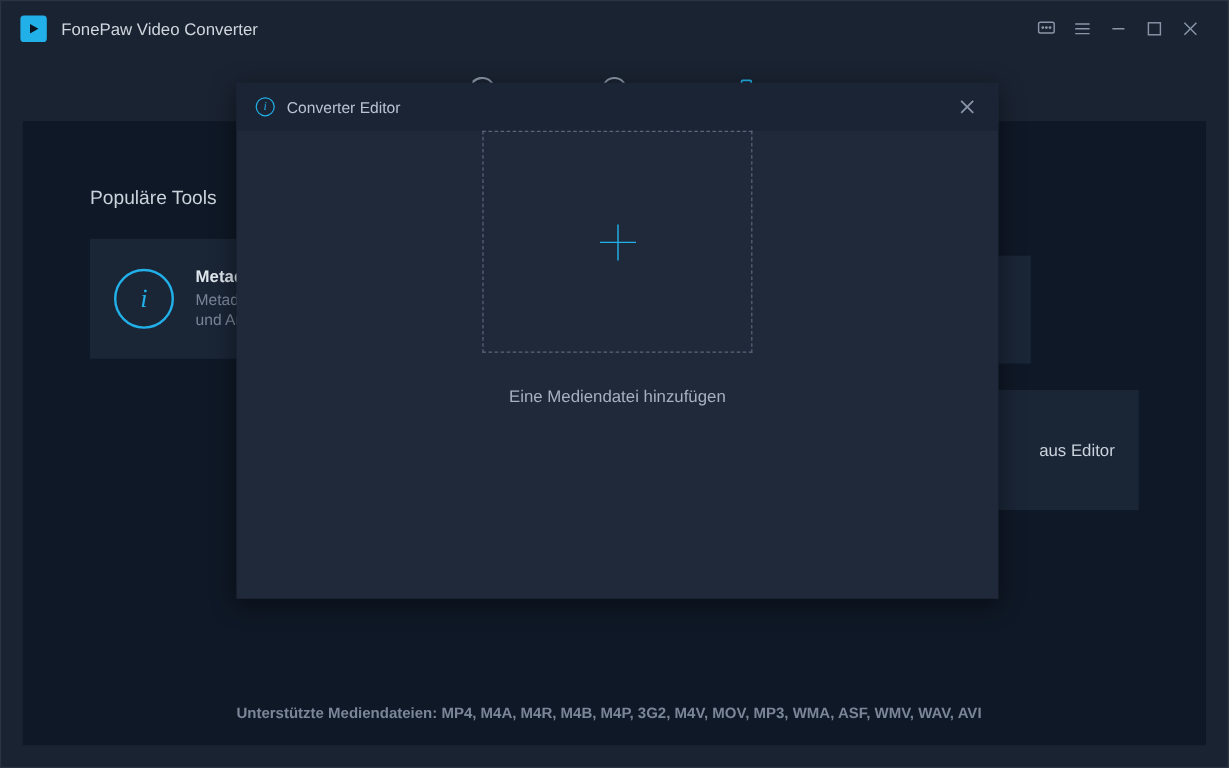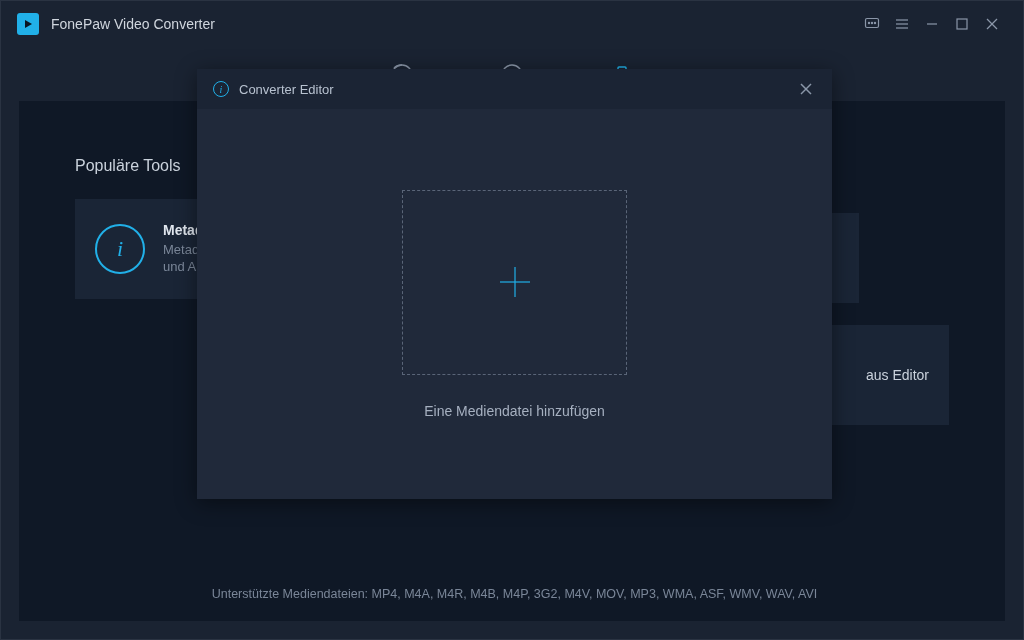--- a/index.html
+++ b/index.html
@@ -30,26 +30,26 @@
   .card-desc { color:#7a8698; font-size:13px; line-height:1.3; }
   .card-right { width:380px; height:100px; background:#1a2536; display:flex; align-items:center; justify-content:flex-end; padding-right:20px; color:#cad2dc; font-size:14px; position:absolute; right:56px; }
 
   
   .modal { position:absolute; left:196px; top:68px; width:635px; height:430px; background:#20293a; box-shadow:0 4px 20px rgba(0,0,0,.45); z-index:10; }
   .modal-header { height:40px; display:flex; align-items:center; padding:0 16px; color:#b8c2d0; font-size:13px; background:#1b2434; }
   .modal-header .info-icon { width:16px; height:16px; border:1.3px solid #21b0e8; border-radius:50%; display:flex; align-items:center; justify-content:center; color:#21b0e8; font-size:10px; font-style:italic; font-family:Georgia,serif; margin-right:10px; }
   .modal-header .spacer { flex:1; }
   .modal-header .close { width:20px; height:20px; display:flex; align-items:center; justify-content:center; cursor:pointer; }
   .modal-header .close svg { width:14px; height:14px; stroke:#8a96a8; stroke-width:1.5; }
-  .modal-body { height:calc(100% - 40px); display:flex; flex-direction:column; align-items:center; justify-content:center; gap:28px; }
+  .modal-body { height:calc(100% - 40px); display:flex; flex-direction:column; align-items:center; gap:28px; }
   .dropzone { width:225px; height:185px; border:1.5px dashed #5a6578; display:flex; align-items:center; justify-content:center; cursor:pointer; }
   .dropzone svg { width:50px; height:50px; stroke:#21b0e8; stroke-width:1.2; }
   .modal-hint { color:#a6b0c0; font-size:14px; }
 
-  .footer { position:absolute; left:196px; bottom:18px; width:635px; height:auto; color:#7a8698; font-size:12.5px; text-align:center; padding:20px 0; }
+  .footer { position:absolute; left:196px; bottom:18px; width:635px; height:auto; color:#7a8698; font-size:12.5px; text-align:left; padding:20px 0;font-weight:bold; }
 </style>
 </head>
 <body>
 
 <div class="window">
 
   <div class="titlebar">
     <div class="logo">
       <svg viewBox="0 0 12 12">
           <polygon points="3,2 10,6 3,10"></polygon>

